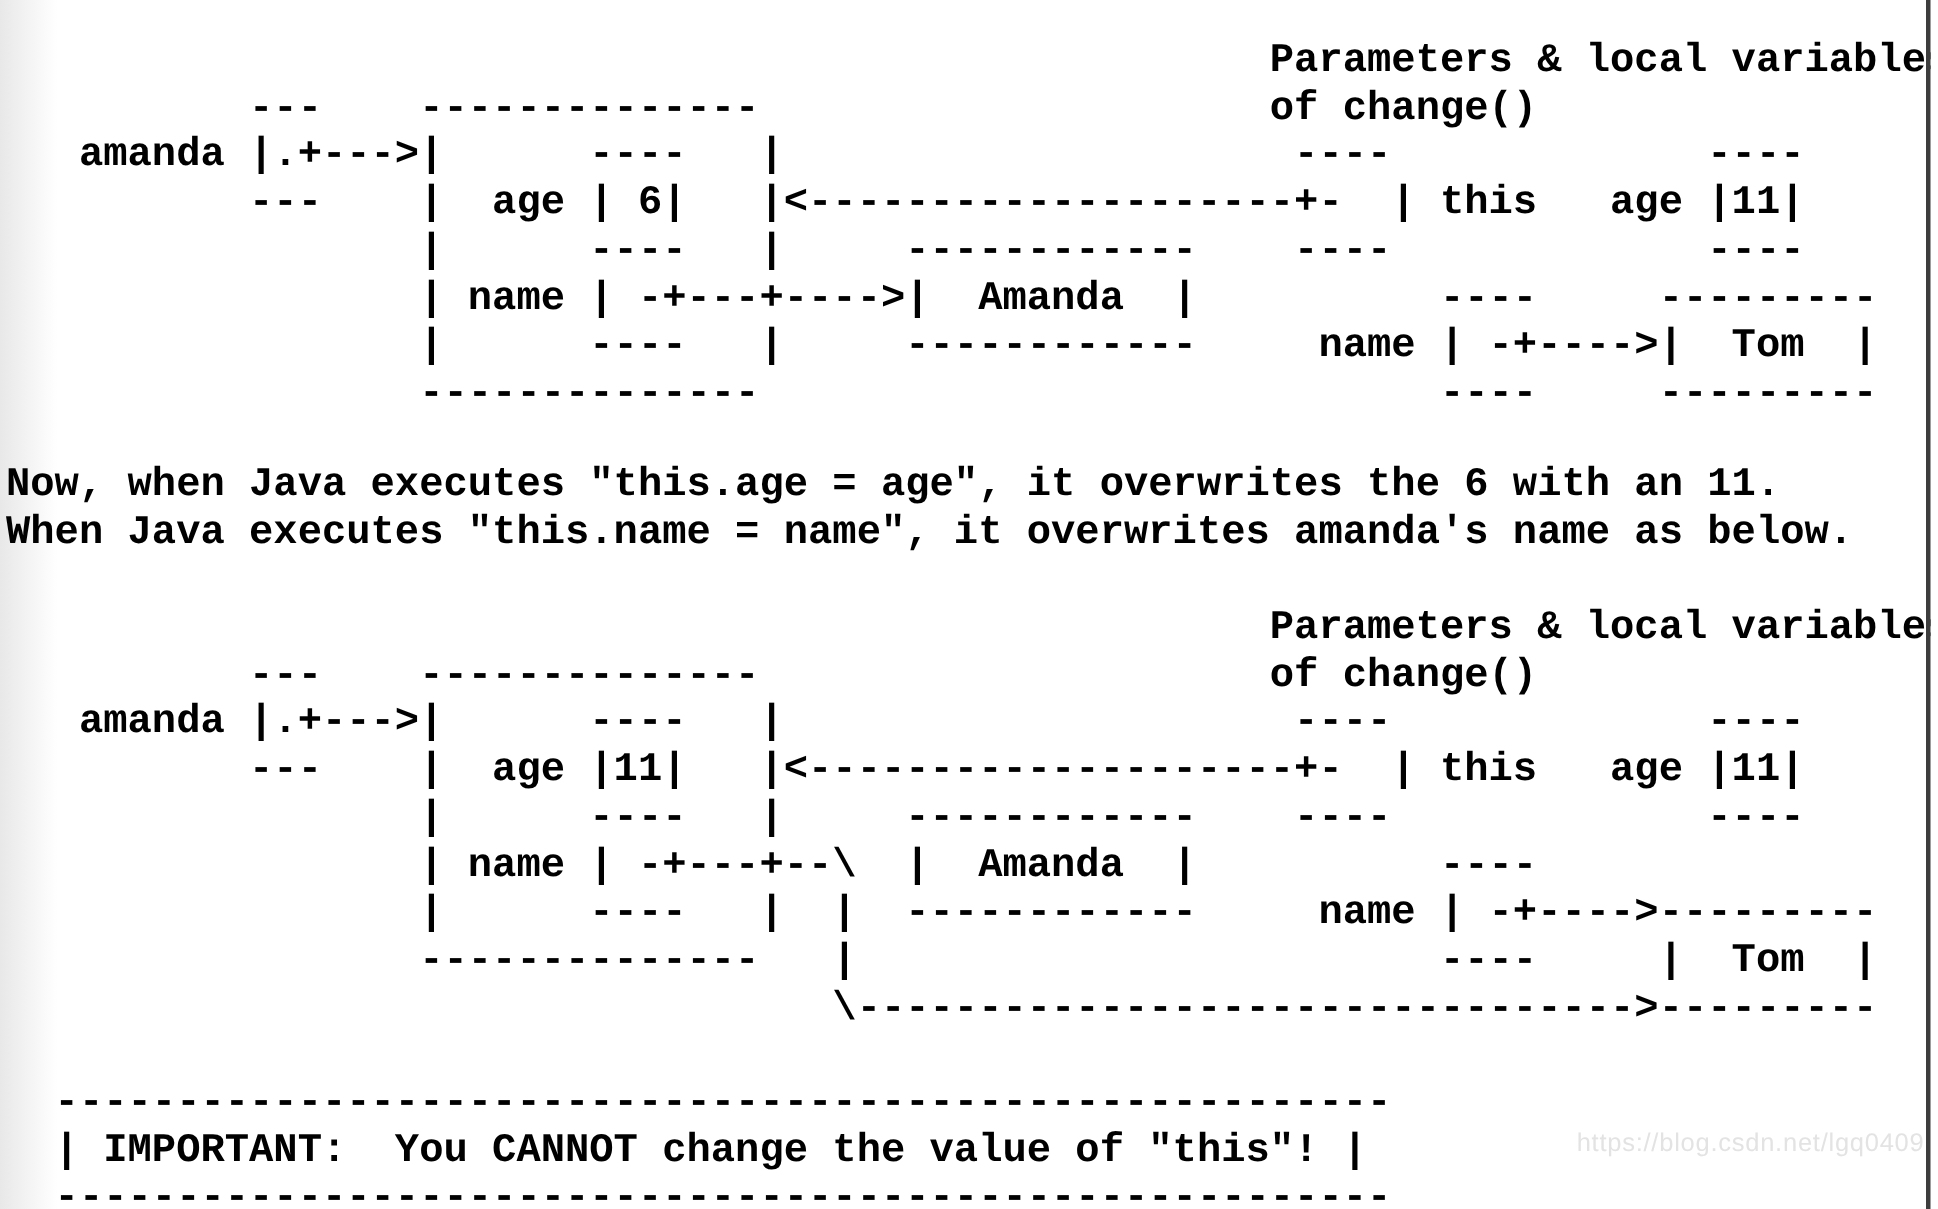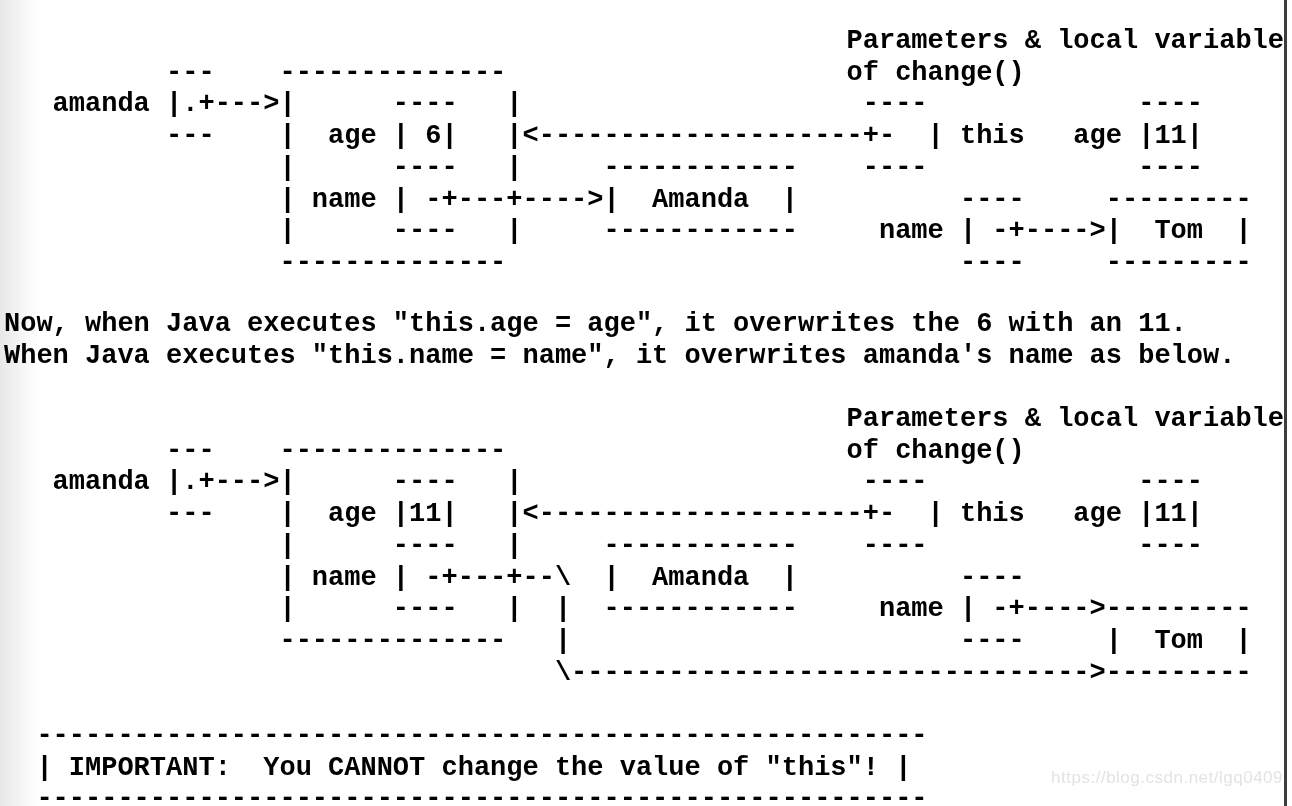--- a/index.html
+++ b/index.html
@@ -49,21 +49,21 @@
   .right-border {
     position: absolute;
     left: 1284px; top: 0;
     width: 3px; height: 806px;
     background: var(--line, #3d3d3d);
     z-index: 3;
   }
   .watermark {
     position: absolute;
     right: 9px;
-    top: 768px;
+    top: 752px;
     font-family: "Liberation Sans", sans-serif;
     font-size: 17px;
     line-height: 20px;
     color: var(--wm, #e3e3e3);
     z-index: 2;
     letter-spacing: 0.5px;
   }
 </style>
 </head>
 <body>

